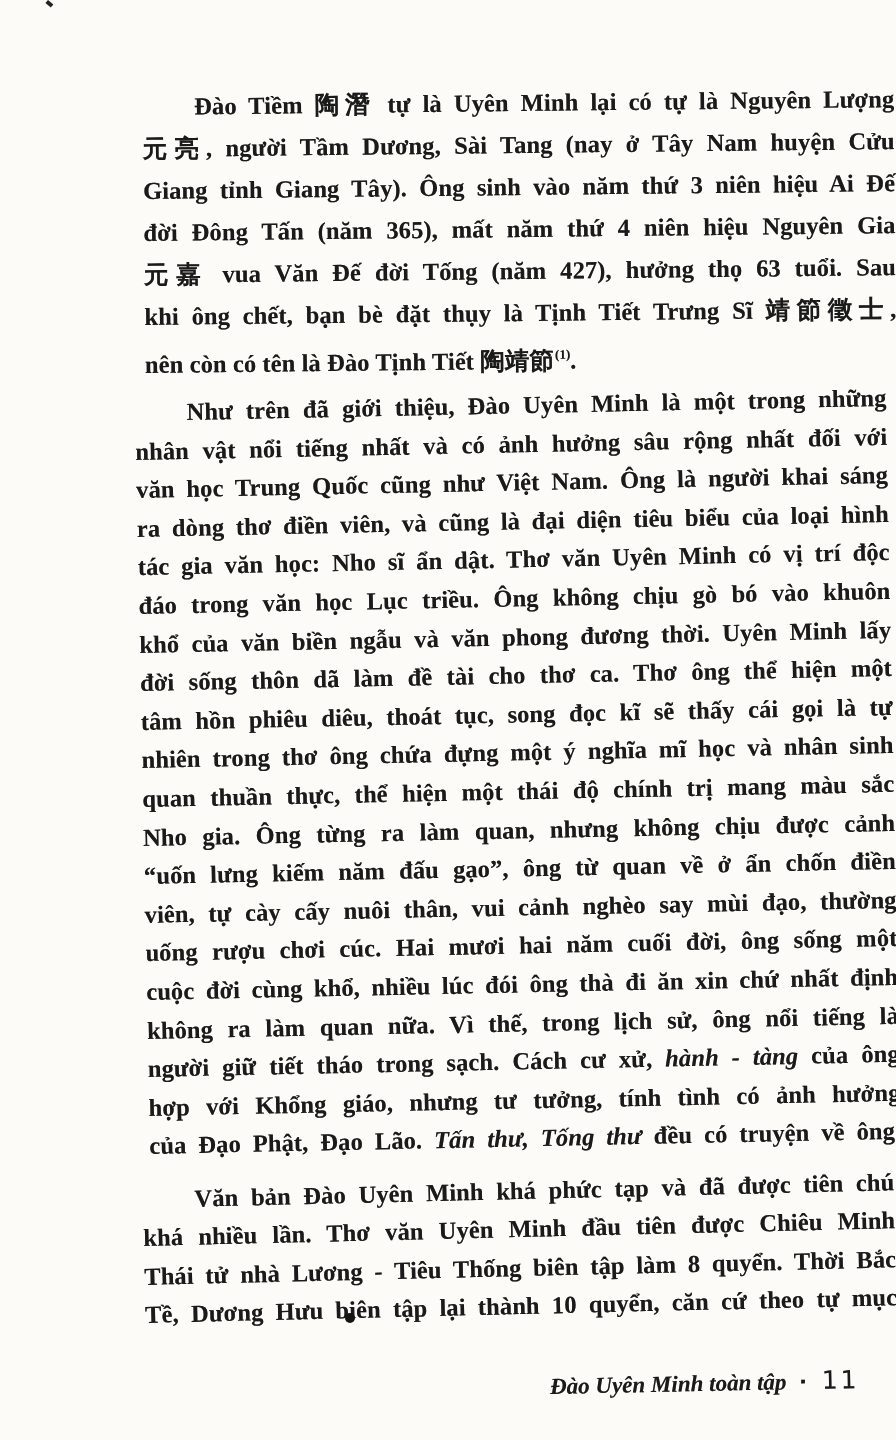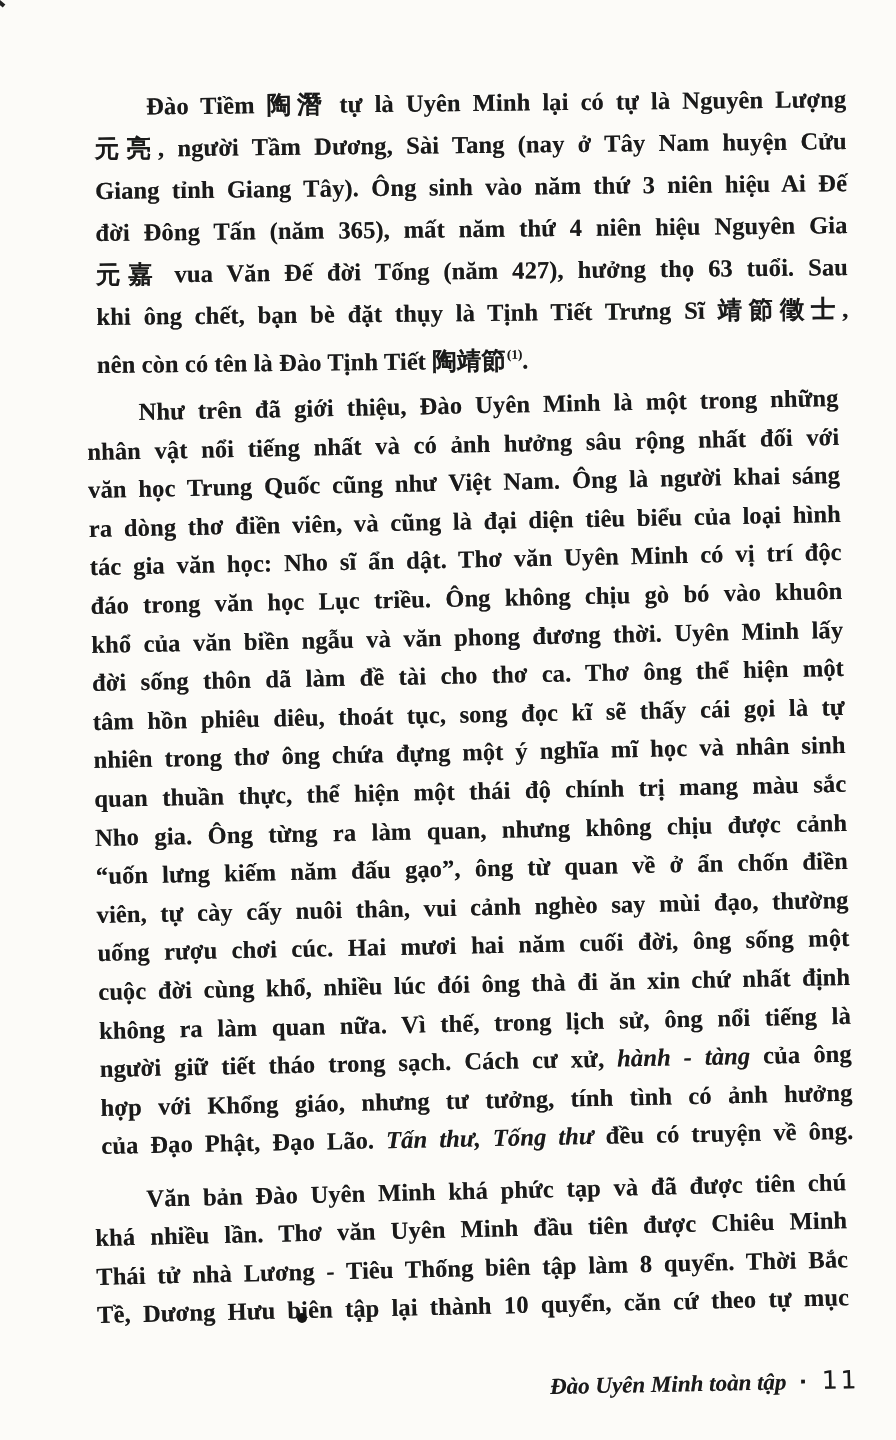--- a/index.html
+++ b/index.html
@@ -4,21 +4,21 @@
 <style>
   html, body { margin: 0; padding: 0; }
   body {
     width: 896px; height: 1440px;
     background: #fcfbf8;
     overflow: hidden;
     position: relative;
     font-family: "Liberation Serif", serif;
     color: #1a1a1a;
   }
-  .page { position: absolute; inset: 0; }
+  .page { position: absolute; inset: 0; margin-left: 48px; }
   .text-block {
     position: absolute;
     left: 94px; top: 86px; width: 752px;
     font-size: 24.5px;
     font-weight: 700;
     letter-spacing: 0.1px;
     text-shadow: 0 0 0.6px rgba(20,20,20,0.55);
   }
   .para { margin: 0; }
   .p1 { line-height: 42px;   transform: rotate(-0.6deg); transform-origin: 0 0; }

